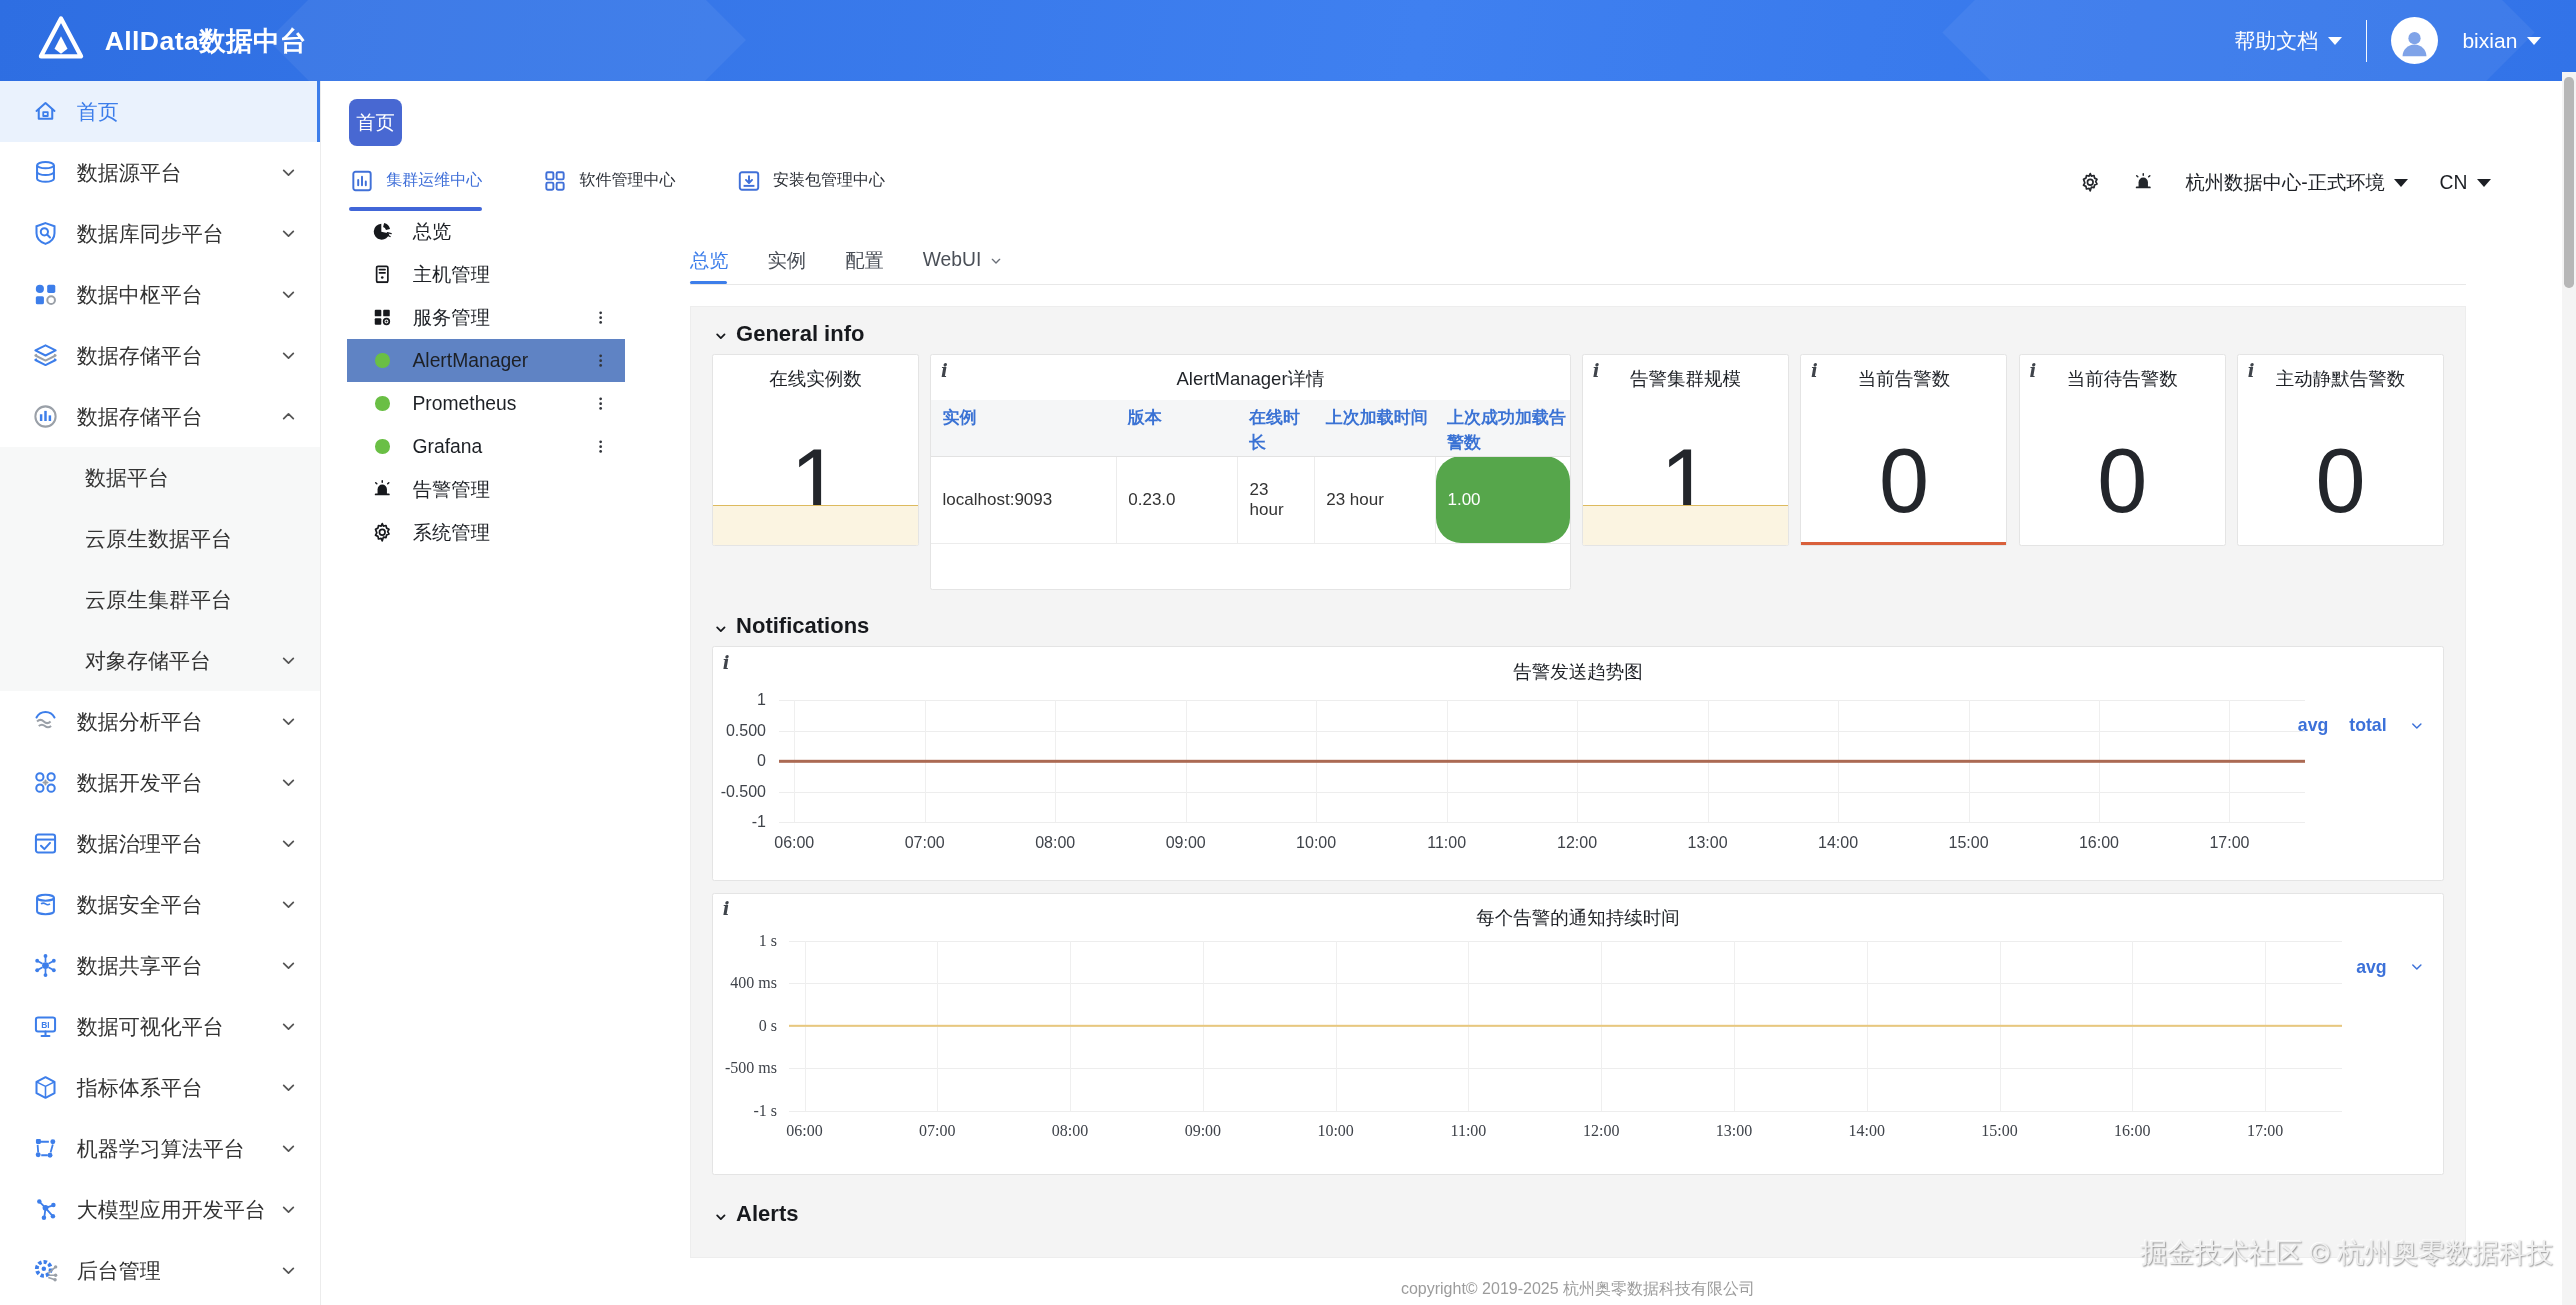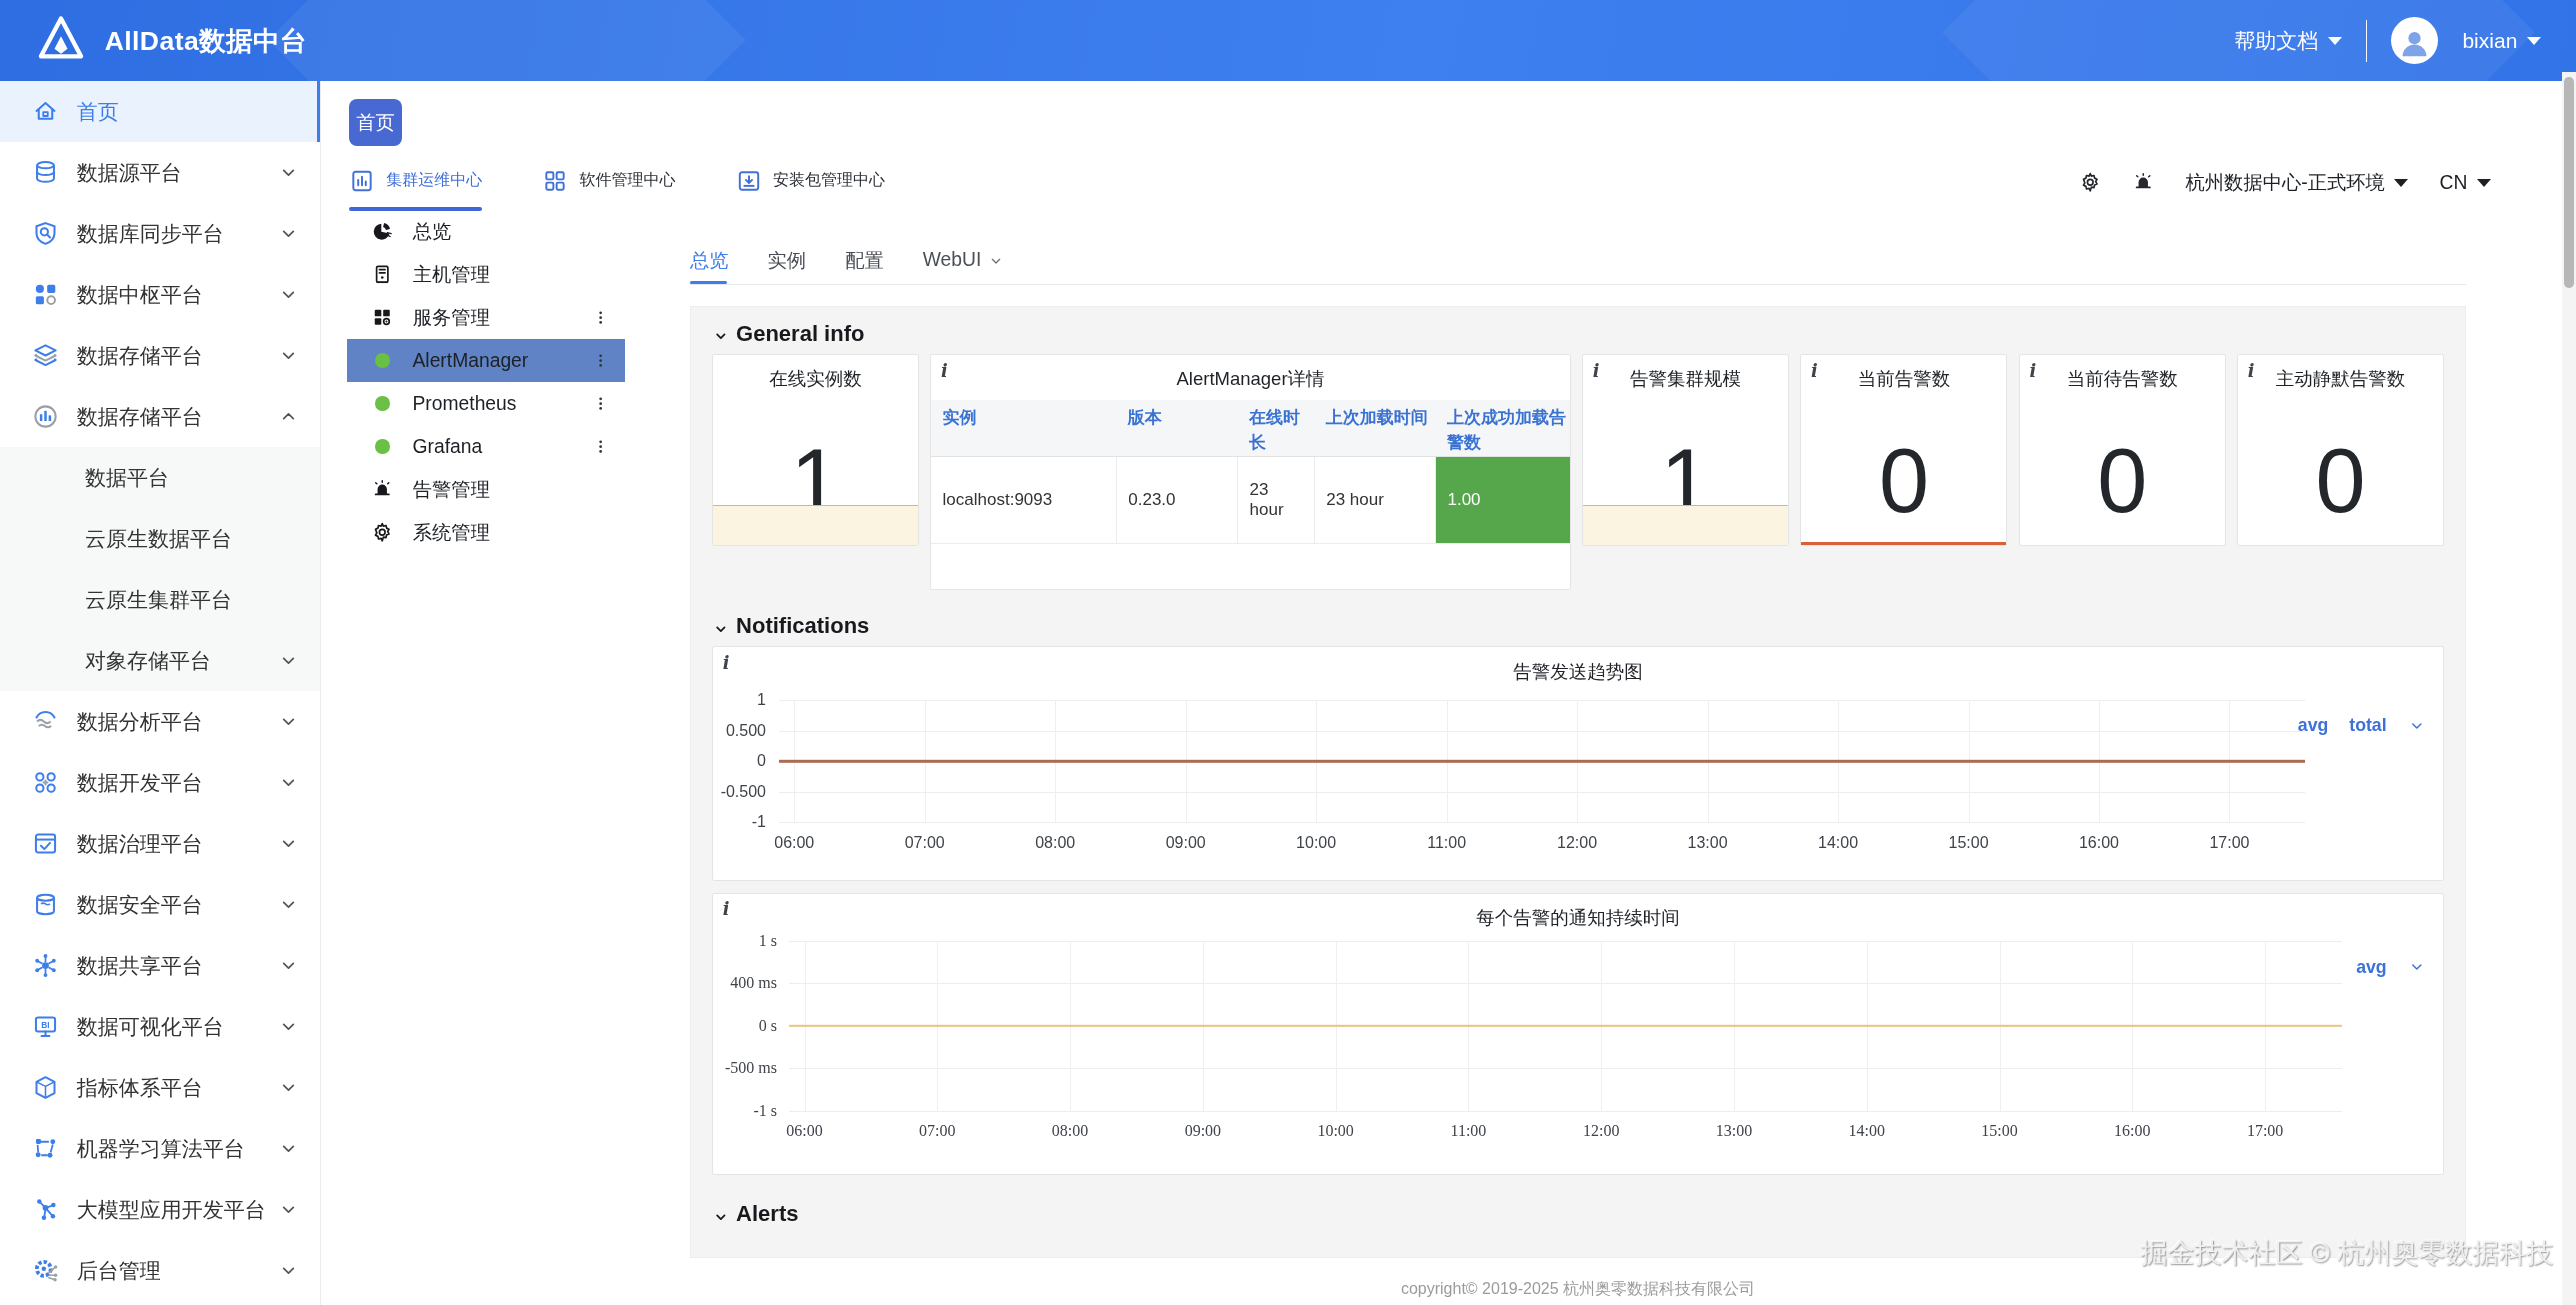--- a/index.html
+++ b/index.html
@@ -92,21 +92,21 @@
   .strip-cream{position:absolute;left:0;right:0;bottom:0;height:39px;background:#fbf4e1;border-top:1.6px solid #ddba5e;}
   .strip-redline{position:absolute;left:0;right:0;bottom:0;height:3.2px;background:#d9603b;}
 
   .table-panel{flex:1;height:236px;overflow:hidden;}
   .table-panel table{position:absolute;top:45px;left:0;width:100%;border-collapse:collapse;table-layout:fixed;}
   .table-panel th{height:37px;background:#f5f6f7;color:#3a72d4;font-size:17px;font-weight:700;text-align:left;
                   padding:6.4px 0 0 11.3px;vertical-align:top;border-bottom:0.8px solid #e2e2e2;overflow:visible;box-sizing:border-box;}
   .table-panel th .thspan{display:block;line-height:1.45;position:relative;z-index:3;}
   .table-panel td{height:87px;font-size:17px;color:#333;padding:8px 11.3px;vertical-align:middle;
                   border-right:0.8px solid #ececec;border-bottom:0.8px solid #ececec;box-sizing:border-box;word-wrap:break-word;}
-  .table-panel td:last-child{border-right:none;}
+  .table-panel td:last-child{border-right:none;border-radius:25px;}
   .table-panel td.green{background:#56a64b;color:#fff;}
 
   .chart-panel{width:100%;margin-top:3.2px;}
   .chart-panel + .chart-panel{margin-top:11.3px;}
   .legend{position:absolute;right:17.7px;display:flex;gap:21px;align-items:center;color:#3c71d9;font-size:17.7px;font-weight:700;z-index:3;}
   .legend .litem{cursor:pointer;}
   .legend .dd{width:17.7px;height:17.7px;color:#3c71d9;}
   .legend .dd svg{width:100%;height:100%;}
   .plot{position:absolute;}
   .hgrid{position:absolute;left:0;right:0;height:0.8px;background:#ededed;}

